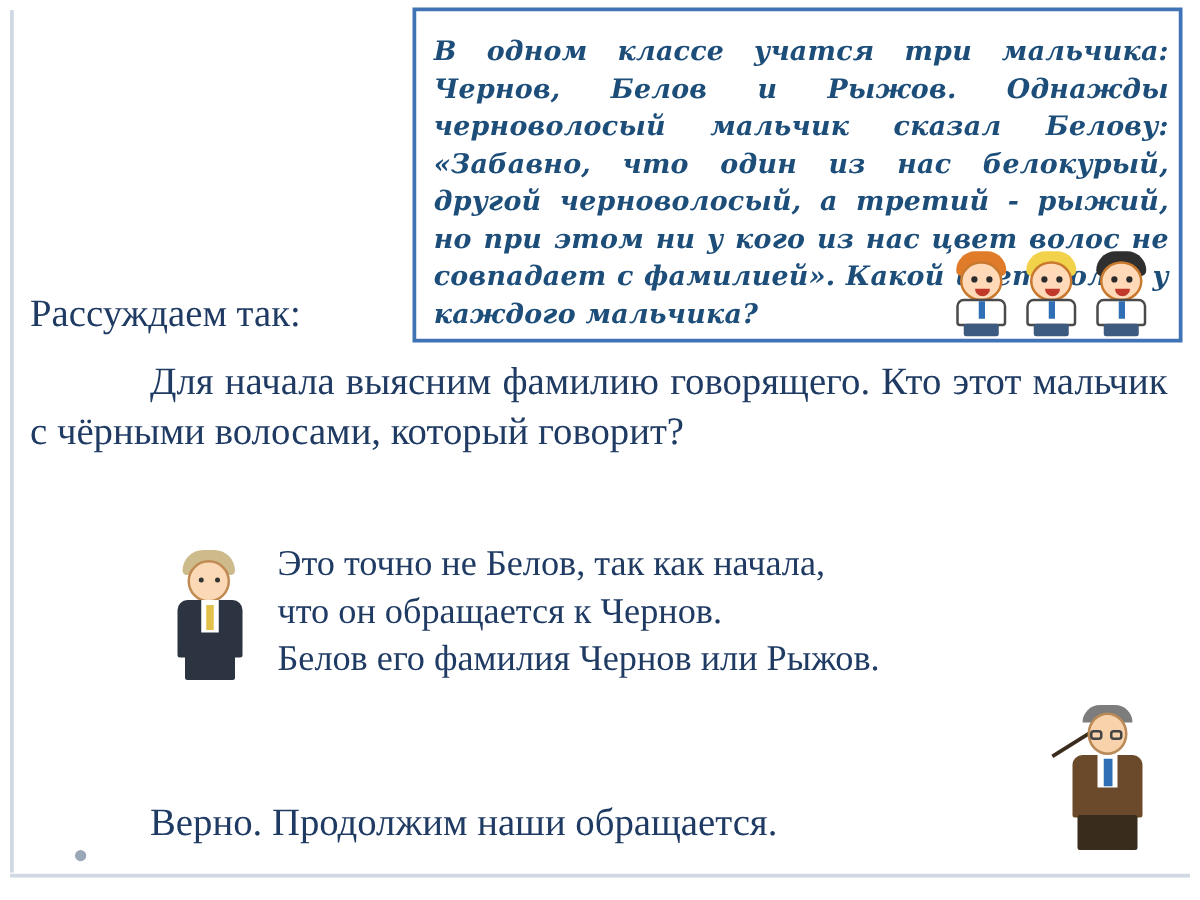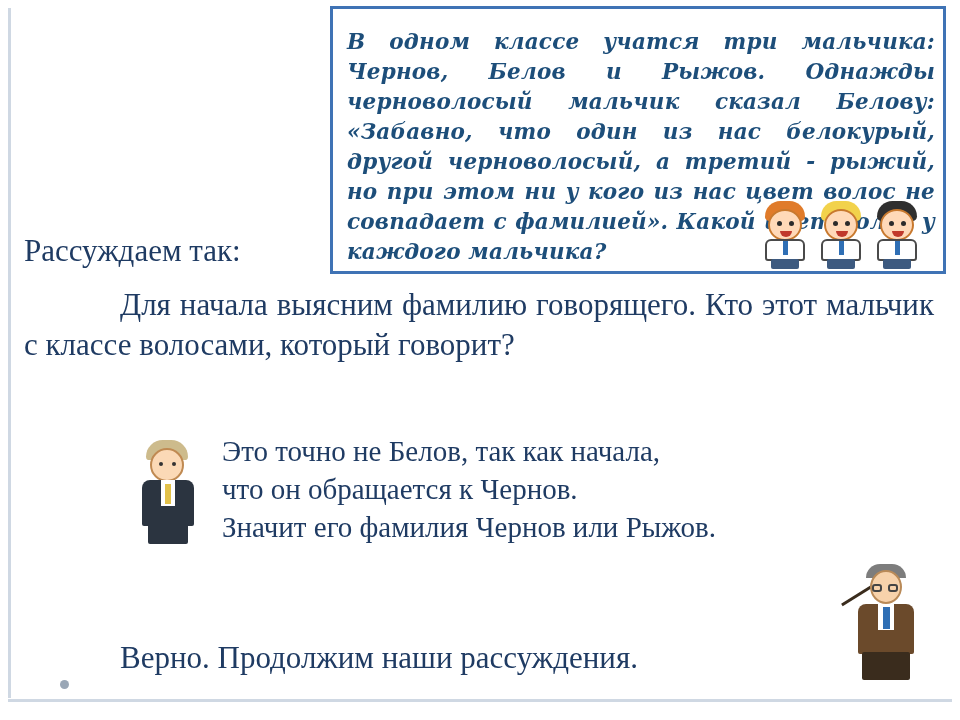--- a/index.html
+++ b/index.html
@@ -289,47 +289,47 @@
         <div class="body"></div>
         <div class="tie"></div>
         <div class="legs"></div>
       </div>
     </div>
   </div>
 
   <div class="line-reason">Рассуждаем так:</div>
 
   <div class="para-question">
-    <p>Для начала выясним фамилию говорящего. Кто этот мальчик с классе волосами, который говорит?</p>
+    <p>Для начала выясним фамилию говорящего. Кто этот мальчик с чёрными волосами, который говорит?</p>
   </div>
 
   <div class="student">
     <div class="s-hair"></div>
     <div class="s-head"></div>
     <div class="s-eye l"></div>
     <div class="s-eye r"></div>
     <div class="s-body"></div>
     <div class="s-shirt"></div>
     <div class="s-tie"></div>
     <div class="s-legs"></div>
   </div>
 
   <div class="speech-student">
     <p>Это точно не Белов, так как начала,</p>
     <p>что он обращается к Чернов.</p>
-    <p>Значит его фамилия Чернов или Рыжов.</p>
+    <p>Белов его фамилия Чернов или Рыжов.</p>
   </div>
 
   <div class="teacher">
     <div class="t-pointer"></div>
     <div class="t-hair"></div>
     <div class="t-head"></div>
     <div class="t-glass l"></div>
     <div class="t-glass r"></div>
     <div class="t-body"></div>
     <div class="t-shirt"></div>
     <div class="t-tie"></div>
     <div class="t-legs"></div>
   </div>
 
-  <div class="line-correct">Верно.  Продолжим наши рассуждения.</div>
+  <div class="line-correct">Верно.  Продолжим наши обращается.</div>
 
 </div>
 
 </body></html>

